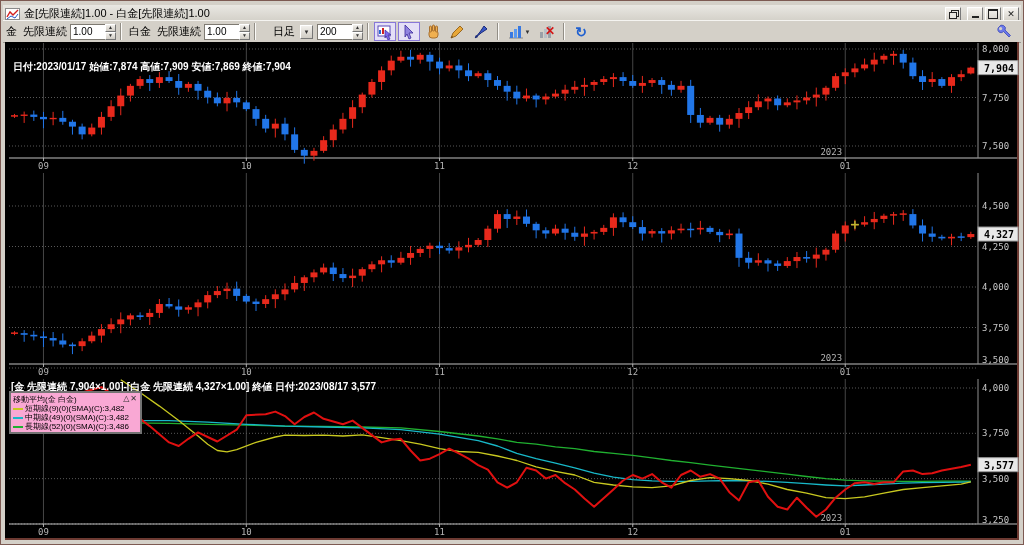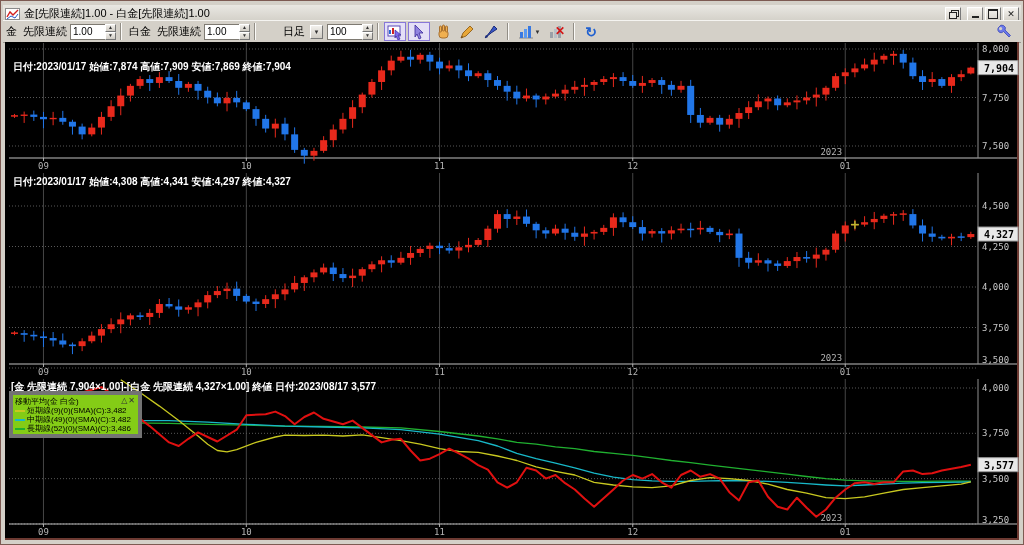--- a/index.html
+++ b/index.html
@@ -28,42 +28,42 @@
     display:flex;align-items:center;font-size:11px;color:#000;}
   .tlabel{margin:0 3px;white-space:nowrap;}
   .spinbox{display:flex;align-items:center;border-radius:8px;}
   .spinval{width:30px;height:14px;background:#fff;border:1px solid #7e7a72;
     border-right:none;font-size:10px;padding:0 2px;line-height:14px;}
   .spinner{display:flex;flex-direction:column;}
   .spinner b{width:11px;height:8px;background:linear-gradient(#f2f0ec,#d0ccc4);
     border:1px solid;border-color:#fff #777 #777 #fff;box-sizing:border-box;
     font-size:5px;line-height:5px;color:#333;text-align:center;font-weight:normal;}
   .sep{width:0;height:17px;border-left:1px solid #928e86;border-right:1px solid #fbfaf8;margin:0 4px;}
-  .combo{display:flex;align-items:center;margin-left:20px;}
+  .combo{display:flex;align-items:center;margin-left:10px;}
   .combobtn{width:13px;height:14px;background:linear-gradient(#f2f0ec,#d0ccc4);
     border:1px solid;border-color:#fff #777 #777 #fff;box-sizing:border-box;
     font-size:6px;color:#333;text-align:center;line-height:12px;margin-left:2px;}
   .tbtn{width:22px;height:19px;display:flex;align-items:center;justify-content:center;
     position:relative;margin:0 1px;border:1px solid transparent;box-sizing:border-box;}
   .tbtn.pressed{background:#e4e0f6;border:1px solid #8878d8;}
   .tbtn .xmark{position:absolute;left:8px;top:1px;color:#d41616;font-weight:bold;font-size:12px;}
   .tbtn .ddarrow{font-size:6px;color:#333;margin-left:1px;}
   .refresh-glyph{font-size:14px;font-weight:bold;color:#2060d0;line-height:14px;}
   .toolbar .spacer{flex:1;}
   .wrench{margin-right:6px;}
   
   .client{position:absolute;left:4px;top:41px;width:1012px;height:496px;background:#000;}
   .redline-right{position:absolute;left:1016px;top:41px;width:2px;height:496px;background:#6d3a32;}
   .redline-bottom{position:absolute;left:4px;top:537px;width:1014px;height:2px;background:#6d3a32;}
   svg.canvas{position:absolute;left:0;top:0;width:1024px;height:545px;}
   .chead{position:absolute;font-size:10px;font-weight:bold;color:#fff;white-space:nowrap;
     letter-spacing:0px;z-index:3;}
   
-  .legend{position:absolute;left:8px;top:390px;width:133px;background:#84cc16;
-    border:4px solid #737373;z-index:4;font-size:8px;color:#000;padding:1px 2px;box-sizing:border-box;}
+  .legend{position:absolute;left:8px;top:390px;width:133px;background:#f9a8d4;
+    border:2px solid #737373;z-index:4;font-size:8px;color:#000;padding:1px 2px;box-sizing:border-box;}
   .legend .lrow{display:flex;align-items:center;height:9px;white-space:nowrap;}
   .legend .ltitle{display:flex;justify-content:space-between;font-size:8px;height:10px;}
   .legend .swatch{width:10px;height:2px;margin-right:2px;flex:none;}
   .legend .lclose{color:#333;letter-spacing:1px;}
 </style>
 </head>
 <body>
 
 <div class="window">
 
@@ -110,21 +110,21 @@
           <b>▲</b>
           <b>▼</b>
         </span>
     </span>
     <span class="sep"></span>
     <span class="combo">
       <span class="tlabel">日足</span>
       <span class="combobtn">▼</span>
     </span>
     <span class="spinbox" style="margin-left:4px;">
-      <span class="spinval">100</span>
+      <span class="spinval">200</span>
       <span class="spinner">
           <b>▲</b>
           <b>▼</b>
         </span>
     </span>
     <span class="sep"></span>
 
     <span class="tbtn pressed">
       <svg width="16" height="16" viewBox="0 0 16 16">
         <rect x="1" y="2" width="12" height="10" fill="#ffffff" stroke="#5a4ab8"></rect>
@@ -680,21 +680,20 @@
       <text x="830.26" y="520" fill="#b4b4b4" font-size="9" text-anchor="middle" font-family="&quot;DejaVu Sans Mono&quot;,monospace">2023</text>
       <polyline points="129.42000000000002,421.8 168.06,422.4 206.7,423.3 245.34,424.2 283.98,425.1 322.62,425.4 361.26,426.0 399.9,426.9 438.54,430.5 477.18,435.0 496.5,437.8 515.8199999999999,441.4 535.14,443.2 554.46,445.9 573.78,447.7 593.1,450.5 612.42,452.3 631.74,454.4 651.0600000000001,456.8 670.38,459.5 689.7,461.7 709.02,464.1 728.34,466.4 747.66,468.6 766.98,470.8 786.3,473.1 805.62,475.5 824.94,477.6 844.26,479.1 863.58,479.8 882.9,480.2 902.22,480.4 921.54,480.4 940.86,480.2 960.1800000000001,480.2 969.84,480.2" fill="none" stroke="#20b030" stroke-width="1.3" stroke-linejoin="round"></polyline>
       <polyline points="13.5,424.2 52.14,422.4 90.78,420.5 129.42000000000002,419.6 168.06,419.6 206.7,421.1 245.34,423.3 283.98,425.1 322.62,426.0 361.26,426.9 399.9,428.7 438.54,433.2 477.18,439.6 496.5,445.0 515.8199999999999,452.3 535.14,457.7 554.46,462.2 573.78,466.8 593.1,472.2 612.42,476.2 631.74,478.6 651.0600000000001,479.8 670.38,480.4 689.7,480.4 709.02,479.8 728.34,479.5 747.66,479.8 766.98,480.4 786.3,481.3 805.62,482.7 824.94,484.0 844.26,484.9 863.58,484.0 882.9,483.1 902.22,482.2 921.54,481.6 940.86,481.3 960.1800000000001,481.1 969.84,480.9" fill="none" stroke="#18b8c8" stroke-width="1.3" stroke-linejoin="round"></polyline>
       <polyline points="119.76,378.8 139.07999999999998,391.5 158.4,405.1 177.72,419.6 197.04,435.0 206.7,443.2 216.36,449.5 226.02,450.8 235.68,448.6 255,441.4 274.32,436.0 283.98,434.1 303.3,434.5 322.62,434.1 341.94,435.0 361.26,433.8 380.58,436.7 399.9,439.6 419.22,443.2 438.54,447.7 457.86,450.5 477.18,451.4 496.5,455.0 515.8199999999999,459.5 535.14,465.9 554.46,470.4 573.78,474.0 593.1,481.3 612.42,484.0 631.74,485.8 651.0600000000001,486.7 670.38,484.9 689.7,479.5 709.02,476.7 728.34,477.6 747.66,479.5 766.98,483.1 786.3,488.5 805.62,492.2 824.94,496.7 844.26,497.6 863.58,495.8 882.9,492.2 902.22,488.5 921.54,486.7 940.86,484.9 960.1800000000001,483.1 969.84,480.9" fill="none" stroke="#c8c820" stroke-width="1.3" stroke-linejoin="round"></polyline>
       <polyline points="13.5,397.9 32.82,396.1 52.14,397.0 71.46000000000001,394.3 90.78,388.8 100.44,386.1 110.1,392.4 129.42000000000002,410.6 148.74,425.1 168.06,441.4 177.72,445.0 187.38,437.8 197.04,431.4 206.7,436.0 216.36,440.5 235.68,428.7 245.34,414.2 264.65999999999997,413.3 274.32,410.6 283.98,415.1 293.64,423.3 303.3,416.0 312.96,411.5 322.62,417.8 341.94,423.3 351.6,419.6 361.26,426.9 370.92,434.1 380.58,441.4 390.24,438.7 399.9,437.8 409.56,449.5 419.22,459.5 428.88,457.7 438.54,453.2 448.2,447.7 457.86,452.3 467.52,457.7 477.18,464.1 486.84000000000003,468.6 496.5,481.3 506.16,486.7 515.8199999999999,481.3 525.48,466.8 535.14,469.5 544.8,477.6 554.46,474.0 564.12,482.2 573.78,488.5 583.44,497.6 593.1,505.8 612.42,488.5 622.08,479.5 631.74,474.0 641.4,477.6 651.0600000000001,473.1 660.72,481.3 670.38,486.7 680.04,474.0 689.7,469.5 699.36,475.8 709.02,473.1 718.6800000000001,477.6 728.34,491.2 738,499.4 747.66,481.3 757.32,479.5 766.98,495.8 776.64,505.8 786.3,508.5 795.96,496.7 805.62,506.7 815.28,515.7 824.94,508.5 834.6,496.7 844.26,488.5 853.92,482.2 863.58,481.3 873.24,483.1 882.9,481.3 892.5600000000001,481.3 902.22,470.4 911.88,469.5 921.54,473.1 931.2,472.2 940.86,469.5 950.52,467.7 960.1800000000001,465.9 969.84,463.7" fill="none" stroke="#e01010" stroke-width="2" stroke-linejoin="round"></polyline>
       <rect x="977" y="456.68989999999997" width="40" height="14" fill="#e8e8e8" stroke="#9a9a9a"></rect>
       <text x="1013" y="467.68989999999997" fill="#000000" font-size="10" text-anchor="end" font-family="&quot;DejaVu Sans Mono&quot;,monospace" font-weight="bold">3,577</text>
     </svg>
 
   <div class="chead" style="left:12px;top:59px;">日付:2023/01/17 始値:7,874 高値:7,909 安値:7,869 終値:7,904</div>
-  <div class="chead" style="left:12px;top:174px;">日付:2023/01/17 始値:4,308 高値:4,341 安値:4,297 終値:4,327</div>
   <div class="chead" style="left:10px;top:379px;">[金 先限連続 7,904×1.00]-[白金 先限連続 4,327×1.00] 終値 日付:2023/08/17 3,577</div>
 
   <div class="legend">
     <div class="ltitle">
       <span>移動平均(金 白金)</span>
       <span class="lclose">△✕</span>
     </div>
     <div class="lrow">
       <span class="swatch" id="sw0" style="background: rgb(200, 200, 32);"></span>
       <span>短期線(9)(0)(SMA)(C):3,482</span>

